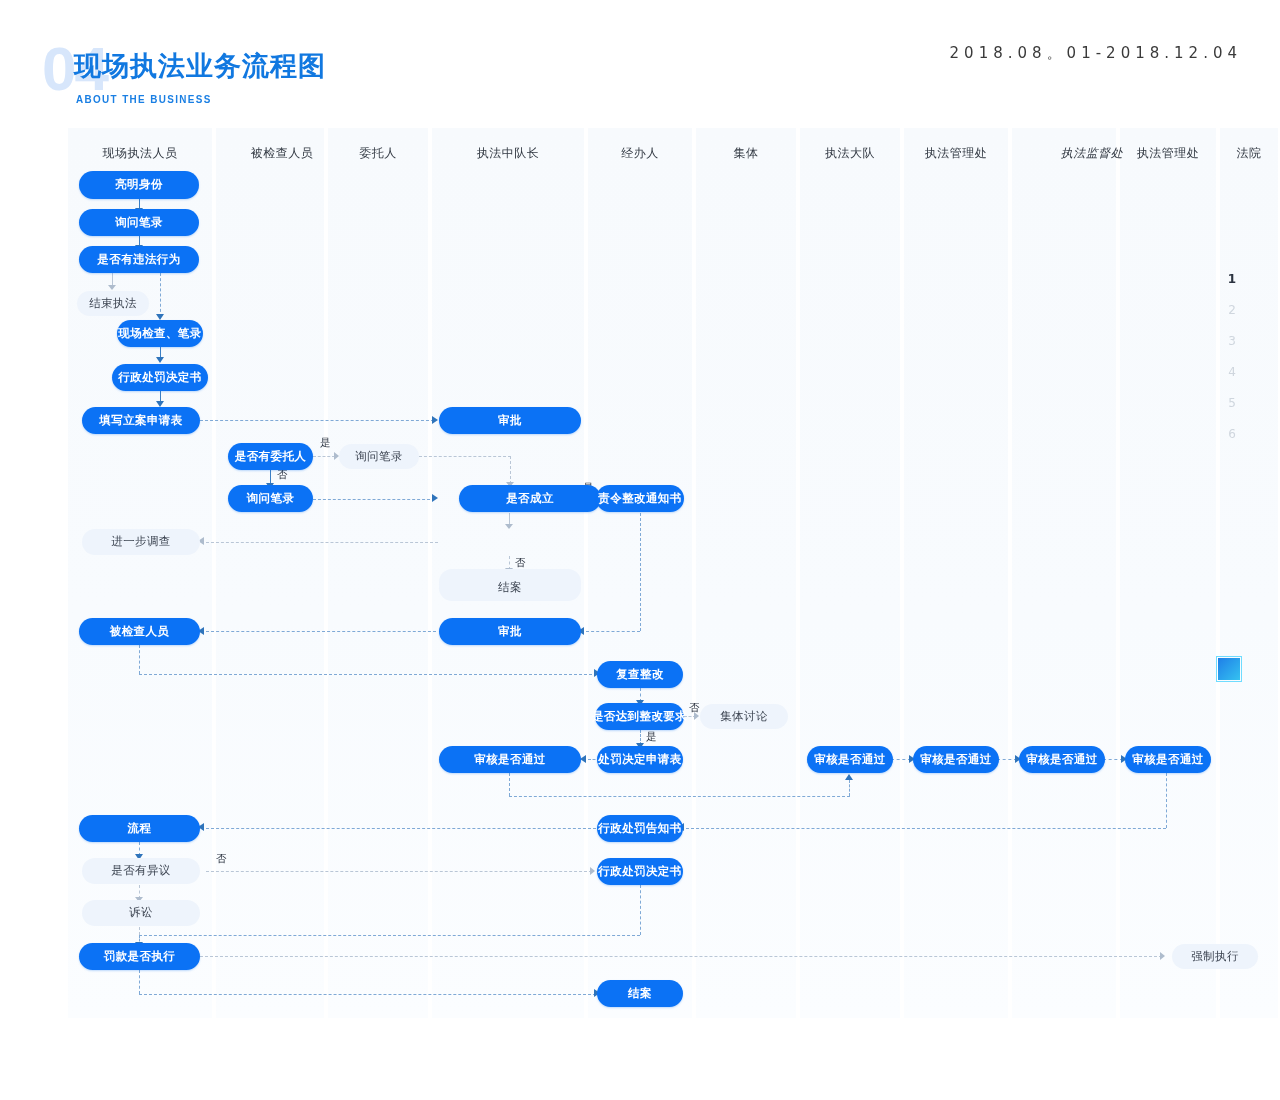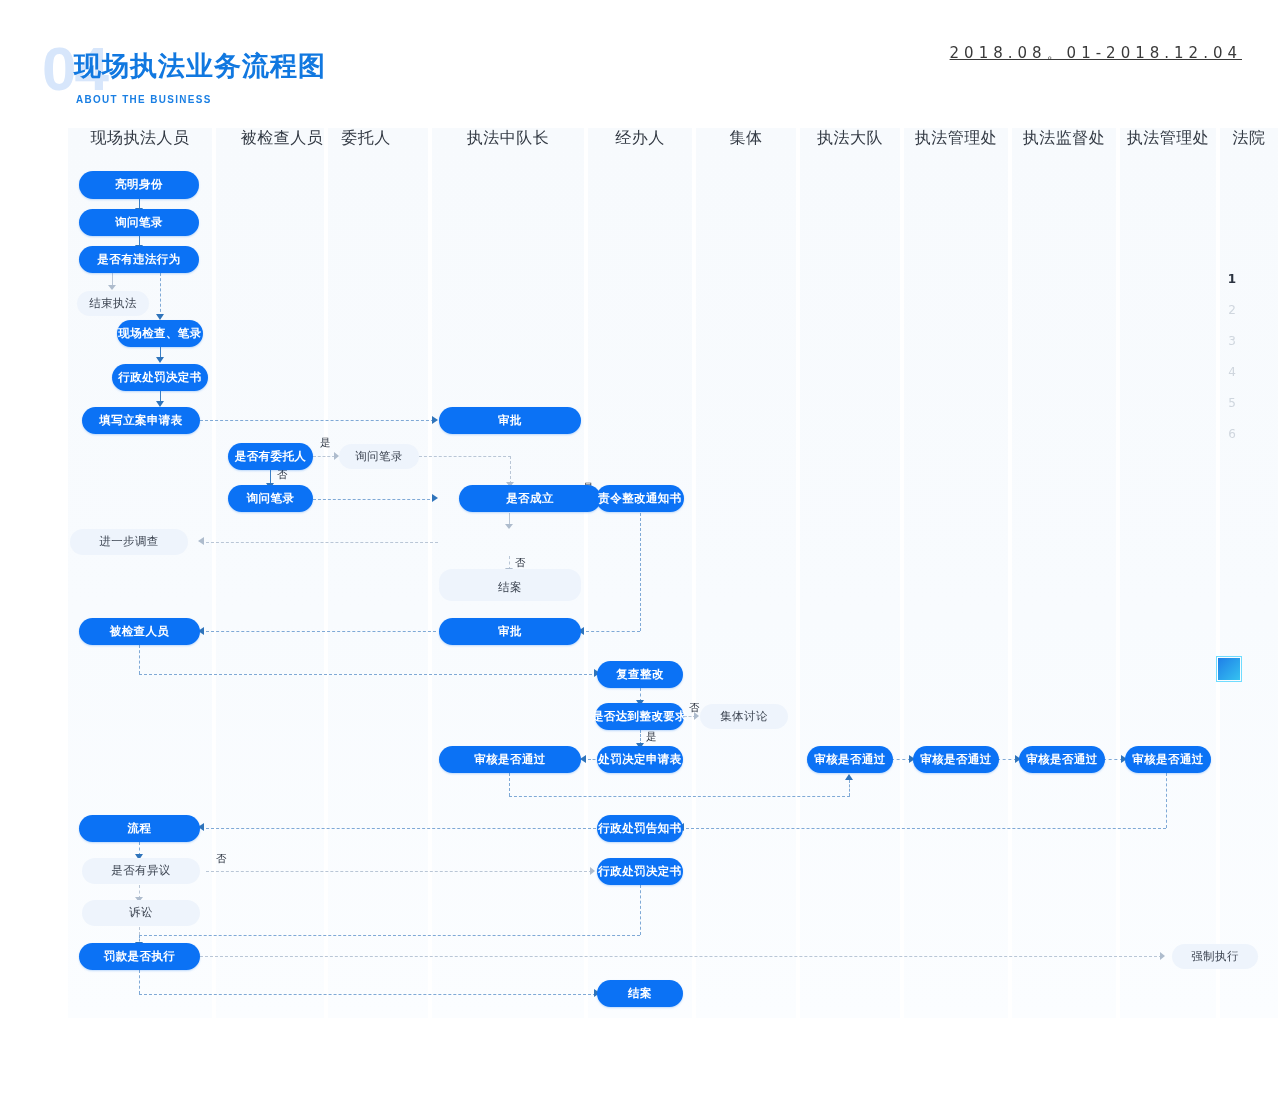--- a/index.html
+++ b/index.html
@@ -26,33 +26,32 @@
     position: absolute; left: 76px; top: 93px;
     font-size: 11.5px; font-weight: 700; color: #1a7fe3;
     letter-spacing: 1.6px;
     font-family: "Liberation Sans Narrow", "Liberation Sans", sans-serif;
     transform: scaleX(0.86); transform-origin: left center;
   }
   .hdr-date {
     position: absolute; right: 38px; top: 44px;
     font-size: 15px; color: #3a3a3a; letter-spacing: 5px;
     font-family: "DejaVu Sans", sans-serif;
-    text-decoration: underline;
   }
 
   
   .lanes { position: absolute; left: 0; top: 128px; width: 1280px; height: 890px; }
   .lane {
     position: absolute; top: 0; height: 890px;
     background: linear-gradient(180deg, #f7fafd 0%, #f8fbfe 55%, #fbfdff 100%);
   }
   .lane-head {
     position: absolute; top: 0; height: 34px;
-    display: flex; align-items: flex-start; justify-content: center;
-    font-size: 16px; color: #333a44; font-weight: 500;
+    display: flex; align-items: flex-end; justify-content: center;
+    font-size: 12px; color: #333a44; font-weight: 500;
     letter-spacing: 0.5px;
   }
 
   
   .node {
     position: absolute;
     display: flex; align-items: center; justify-content: center;
     text-align: center;
     border-radius: 16px;
     font-size: 11.5px;
@@ -123,39 +122,39 @@
     <div class="lane" style="left:1012px;width:104px;"></div>
     <div class="lane" style="left:1120px;width:96px;"></div>
     <div class="lane" style="left:1220px;width:58px;"></div>
 
     <div class="lane-head" style="left:68px;  width:144px;">
         <span>现场执法人员</span>
       </div>
     <div class="lane-head" style="left:228px; width:108px;">
         <span>被检查人员</span>
       </div>
-    <div class="lane-head" style="left:316px; width:100px;">
+    <div class="lane-head" style="left:328px; width:100px;">
         <span>委托人</span>
       </div>
     <div class="lane-head" style="left:432px; width:152px;">
         <span>执法中队长</span>
       </div>
     <div class="lane-head" style="left:588px; width:104px;">
         <span>经办人</span>
       </div>
     <div class="lane-head" style="left:696px; width:100px;">
         <span>集体</span>
       </div>
     <div class="lane-head" style="left:800px; width:100px;">
         <span>执法大队</span>
       </div>
     <div class="lane-head" style="left:904px; width:104px;">
         <span>执法管理处</span>
       </div>
-    <div class="lane-head" style="left:1012px;width:104px;">
+    <div class="lane-head" style="left:1040px;width:104px;font-style:italic;">
         <span>执法监督处</span>
       </div>
     <div class="lane-head" style="left:1120px;width:96px;">
         <span>执法管理处</span>
       </div>
     <div class="lane-head" style="left:1220px;width:58px;">
         <span>法院</span>
       </div>
   </div>
 
@@ -315,21 +314,21 @@
     </div>
   <div class="node solid" style="left:596px; top:485px; width:88px;  height:27px;">
       <span>责令整改通知书</span>
     </div>
   <div class="node ghost" style="left:439px; top:529px; width:142px; height:26px;margin-top:40px;">
       <span>是否需要进一步调查</span>
     </div>
   <div class="node ghost" style="left:439px; top:575px; width:142px; height:26px;">
       <span>结案</span>
     </div>
-  <div class="node ghost" style="left:70px;  top:529px; width:118px; height:26px;">
+  <div class="node ghost" style="left:82px;  top:529px; width:118px; height:26px;">
       <span>进一步调查</span>
     </div>
   <div class="node solid" style="left:79px;  top:618px; width:121px; height:27px;">
       <span>被检查人员</span>
     </div>
   <div class="node solid" style="left:439px; top:618px; width:142px; height:27px;">
       <span>审批</span>
     </div>
   <div class="node solid" style="left:597px; top:661px; width:86px;  height:27px;">
       <span>复查整改</span>

